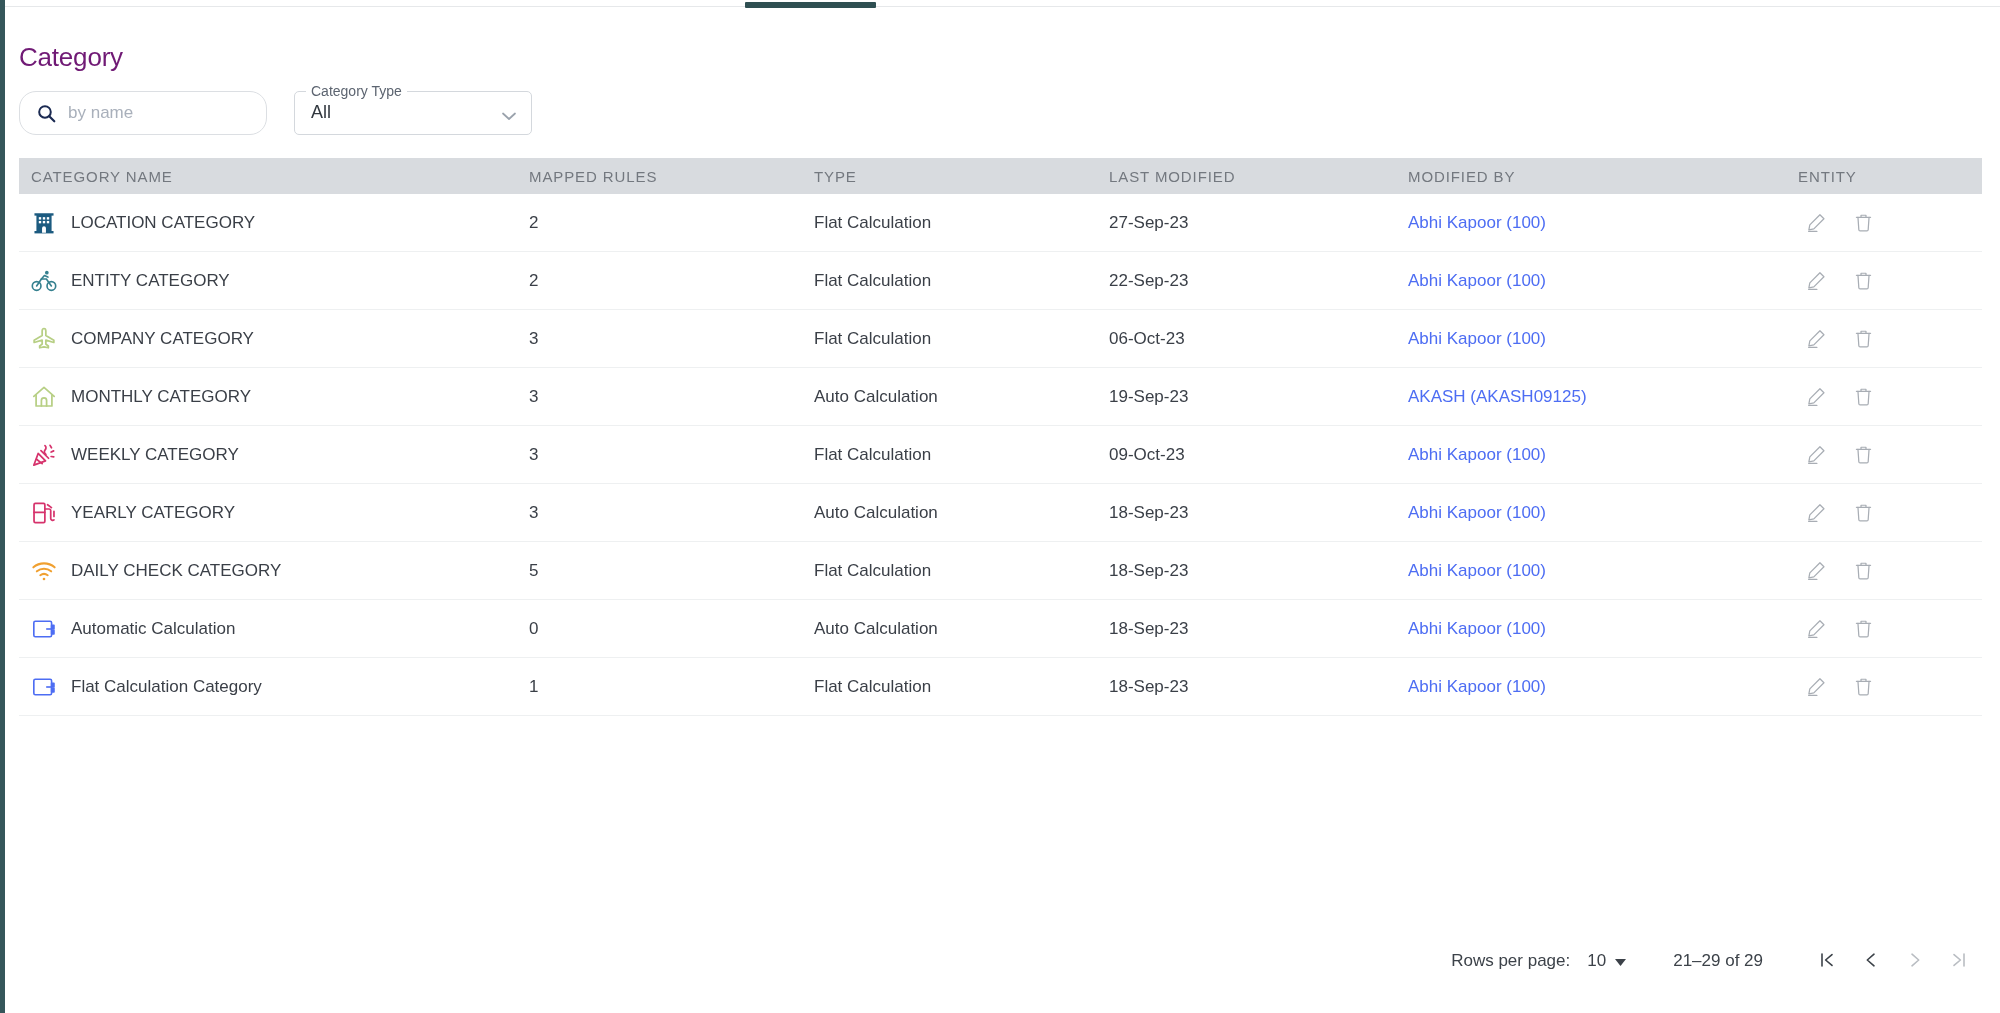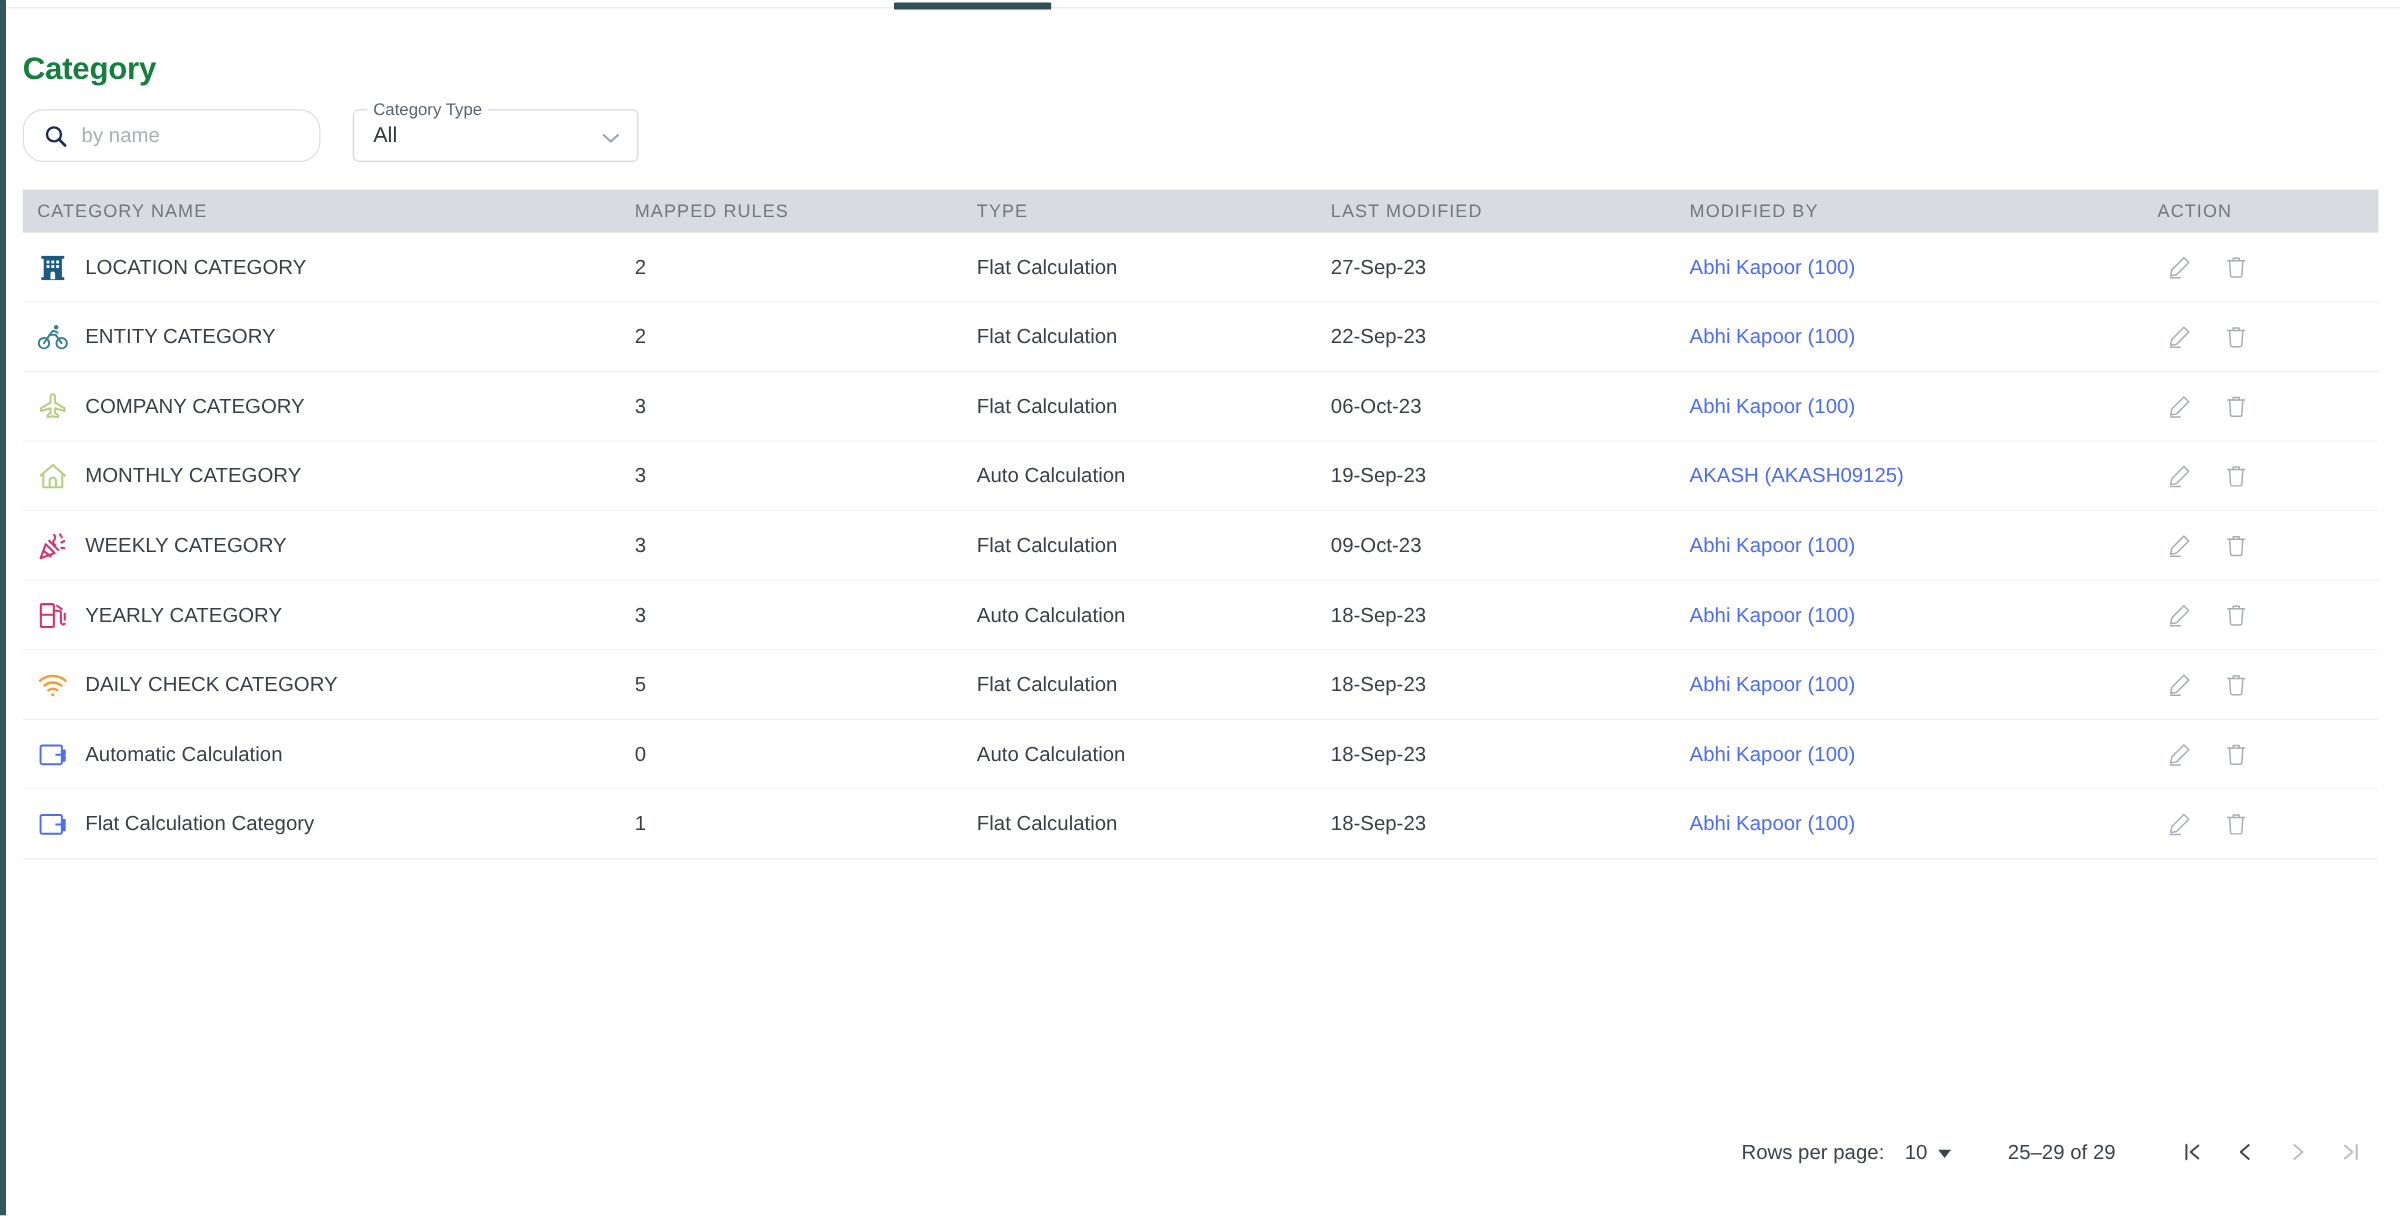--- a/index.html
+++ b/index.html
@@ -46,22 +46,22 @@
   .page-header {
     position: absolute;
     left: 0; top: 6px;
     width: 2000px; height: 145px;
   }
 
   .page-title {
     position: absolute;
     left: 19px; top: 36px;
     font-size: 26px;
-    font-weight: bold;
-    color: #15803d;
+    font-weight: normal;
+    color: #701a75;
     letter-spacing: -0.2px;
   }
 
   .search-box {
     position: absolute;
     left: 19px; top: 85px;
     width: 248px; height: 44px;
     border: 1px solid #dcdfe3;
     border-radius: 17px;
     background: #fff;
@@ -267,21 +267,21 @@
 
   </div>
 
   <div class="table-wrap">
     <div class="thead">
       <div class="th c-name">CATEGORY NAME</div>
       <div class="th c-rules">MAPPED RULES</div>
       <div class="th c-type">TYPE</div>
       <div class="th c-mod">LAST MODIFIED</div>
       <div class="th c-by">MODIFIED BY</div>
-      <div class="th c-action">ACTION</div>
+      <div class="th c-action">ENTITY</div>
     </div>
     <div id="tbody">
         <div class="trow">
           <div class="c-name">
             <span class="row-icon">
               <svg width="26" height="26" viewBox="0 0 24 24">
                 <rect x="5" y="4" width="14" height="17" fill="#1c5b80"></rect>
                 <rect x="3.2" y="3" width="17.6" height="2.2" fill="#1c5b80"></rect>
                 <rect x="3.2" y="19.4" width="17.6" height="2.2" fill="#1c5b80"></rect>
                 <rect x="7.2" y="6.6" width="2.2" height="2.2" fill="#fff"></rect>
@@ -580,21 +580,21 @@
 
     <span class="pg-select">
       <span class="pg-select-val">10</span>
       <span>
         <svg width="11" height="7" viewBox="0 0 11 7">
             <polygon points="0,0 11,0 5.5,7" fill="#3c4249"></polygon>
           </svg>
       </span>
     </span>
 
-    <span class="pg-range">25–29 of 29</span>
+    <span class="pg-range">21–29 of 29</span>
 
     <button class="pg-btn">
       <span>
         <svg width="20" height="20" viewBox="0 0 20 20">
           <line x1="5" y1="4" x2="5" y2="16" stroke="#3c4249" stroke-width="1.6" stroke-linecap="round"></line>
           <polyline points="15,4.6 8.6,10 15,15.4" fill="none" stroke="#3c4249" stroke-width="1.6" stroke-linecap="round" stroke-linejoin="round"></polyline>
         </svg>
       </span>
     </button>
 

